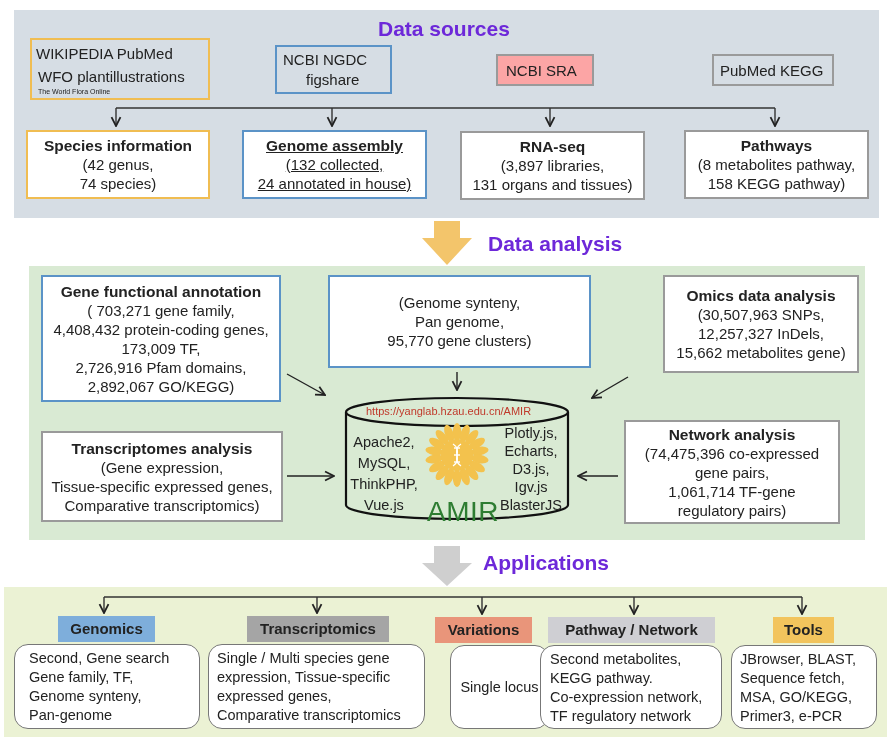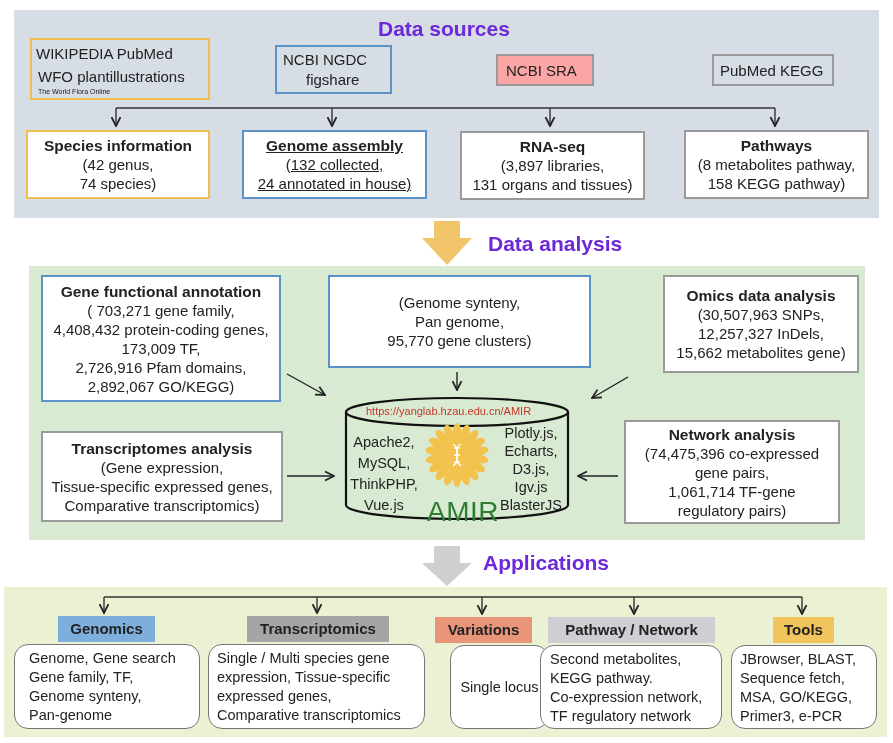--- a/index.html
+++ b/index.html
@@ -101,21 +101,21 @@
 <div class="sec-title" style="left:483px;top:551px;">Applications</div>
 <div class="panel" style="left:4px;top:587px;width:883px;height:150px;background:#ebf2d4;"></div>
 
 <div class="tag" style="left:58px;top:616px;width:97px;background:#7eaedb;">Genomics</div>
 <div class="tag" style="left:247px;top:616px;width:142px;background:#a5a5a5;">Transcriptomics</div>
 <div class="tag" style="left:435px;top:617px;width:97px;background:#e9957a;">Variations</div>
 <div class="tag" style="left:548px;top:617px;width:167px;background:#cfcfd3;">Pathway / Network</div>
 <div class="tag" style="left:773px;top:617px;width:61px;background:#f2c45d;">Tools</div>
 
 <div class="appbox" style="left:14px;top:644px;width:186px;height:85px;padding-left:14px;">
-  <div>Genome, Gene search</div>
+  <div>Second, Gene search</div>
   <div>Gene family, TF,</div>
   <div>Genome synteny,</div>
   <div>Pan-genome</div>
 </div>
 <div class="appbox" style="left:208px;top:644px;width:217px;height:85px;padding-left:8px;">
   <div>Single / Multi species gene</div>
   <div>expression, Tissue-specific</div>
   <div>expressed genes,</div>
   <div>Comparative transcriptomics</div>
 </div>

